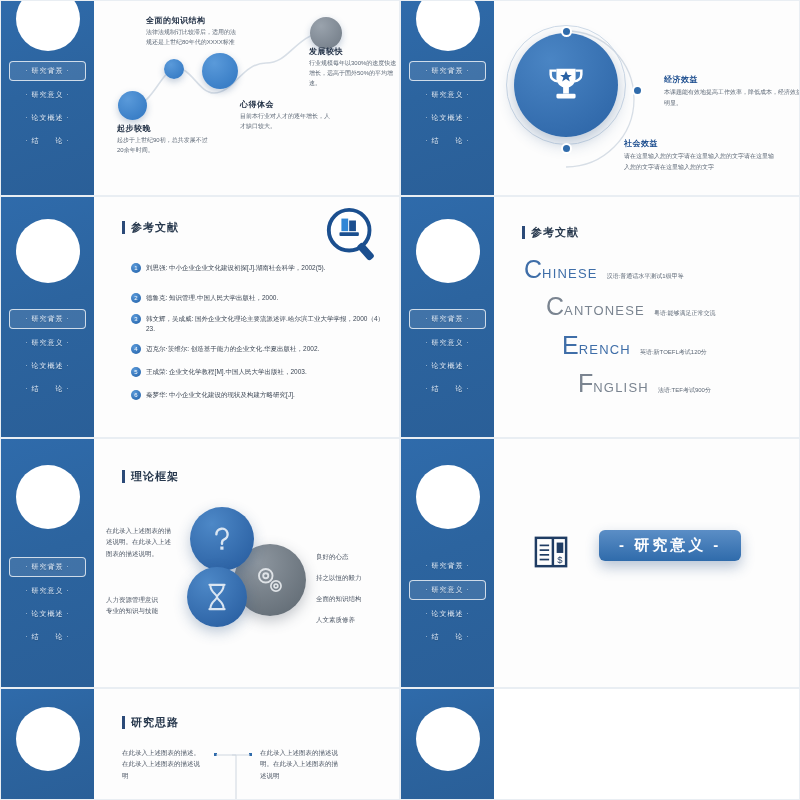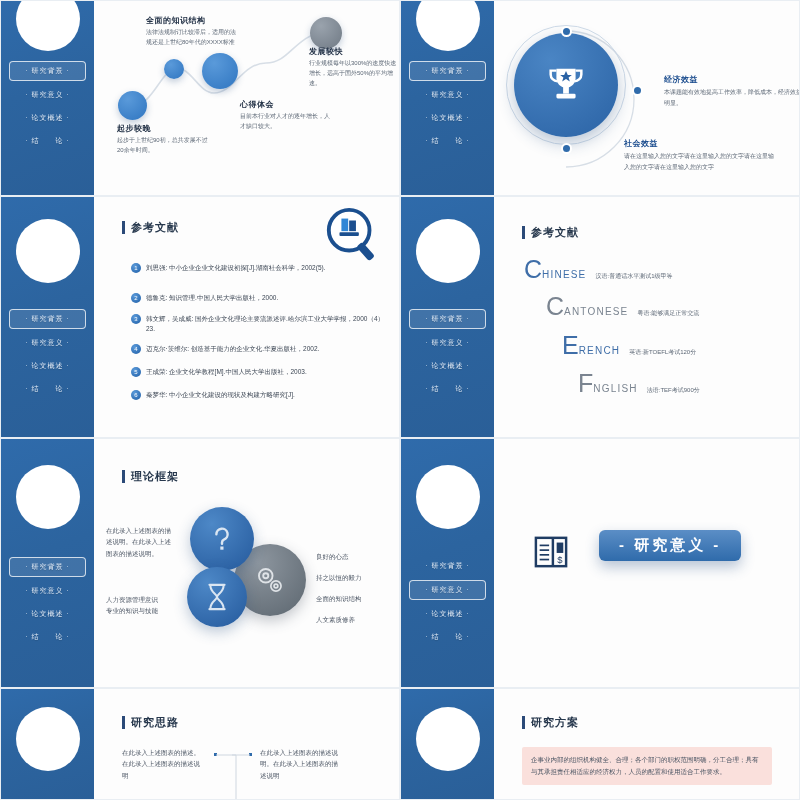--- a/index.html
+++ b/index.html
@@ -66,21 +66,21 @@
   .ref { position:absolute; display:flex; gap:5px; align-items:flex-start; }
   .ref .num { flex:0 0 auto; width:10px; height:10px; border-radius:50%;
     background:radial-gradient(circle at 35% 30%,#5a9ada,#1f5ea6);
     color:#fff; font-size:6px; line-height:10px; text-align:center; }
   .ref .txt { font-size:6.5px; line-height:1.55; color:#3c4654; width:240px; }
   .mag { position:absolute; right:14px; top:8px; width:62px; height:62px; }
 
   
   .lang { position:absolute; white-space:nowrap; }
   .lang .cap { font-size:25px; letter-spacing:0px; }
-  .lang .rest { font-size:10px; letter-spacing:1.2px; }
+  .lang .rest { font-size:13px; letter-spacing:1.2px; }
   .lang .desc { font-size:6px; color:#5d6876; margin-left:9px; }
   .c-blue { color:#3f6ea8; }
   .c-grey { color:#7a8490; }
 
   
   .bub { position:absolute; border-radius:50%;
     display:flex; align-items:center; justify-content:center; }
   .bub-b { background:radial-gradient(circle at 34% 26%,#4d88c7,#24599c);
     box-shadow:0 5px 14px rgba(40,80,130,.3); }
   .bub-g { background:radial-gradient(circle at 34% 26%,#8d969f,#5c666f);
@@ -380,21 +380,15 @@
         <path d="M36,2 H18" fill="none" stroke="#cfd7e0" stroke-width="1"></path>
       </svg>
     </div>
   </div>
 
   <div class="slide">
     <div class="side">
       <div class="logo" style="top:18px"></div>
 
     </div>
-    <div class="body">
-      <div class="title" style="left:37px;top:26px">研究方案</div>
-      <div class="pbox" style="left:28px;top:58px;width:250px">
-        <p>企事业内部的组织机构健全、合理；各个部门的职权范围明确，分工合理；具有与其承担责任相适应的经济权力，人员的配置和使用适合工作要求。</p>
-      </div>
-    </div>
   </div>
 
 </div>
 
 </body></html>

